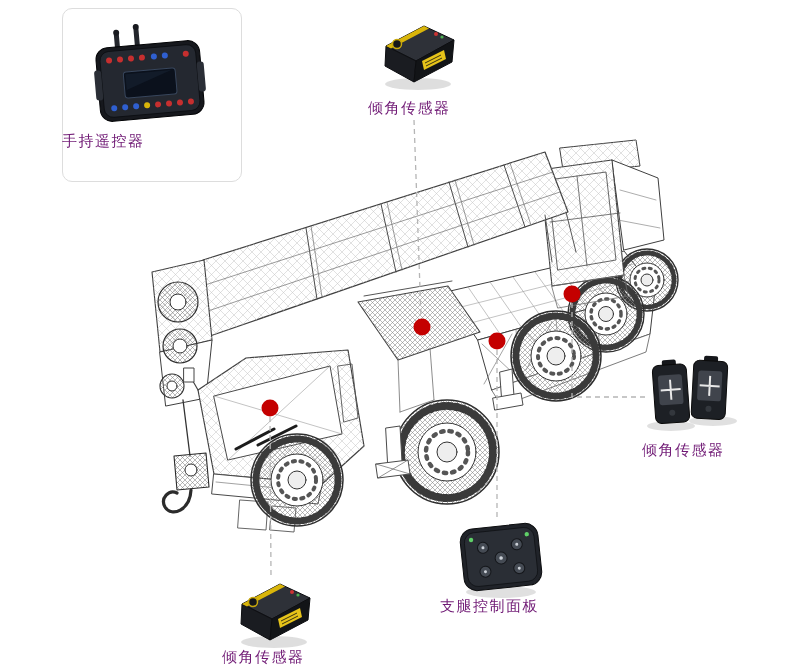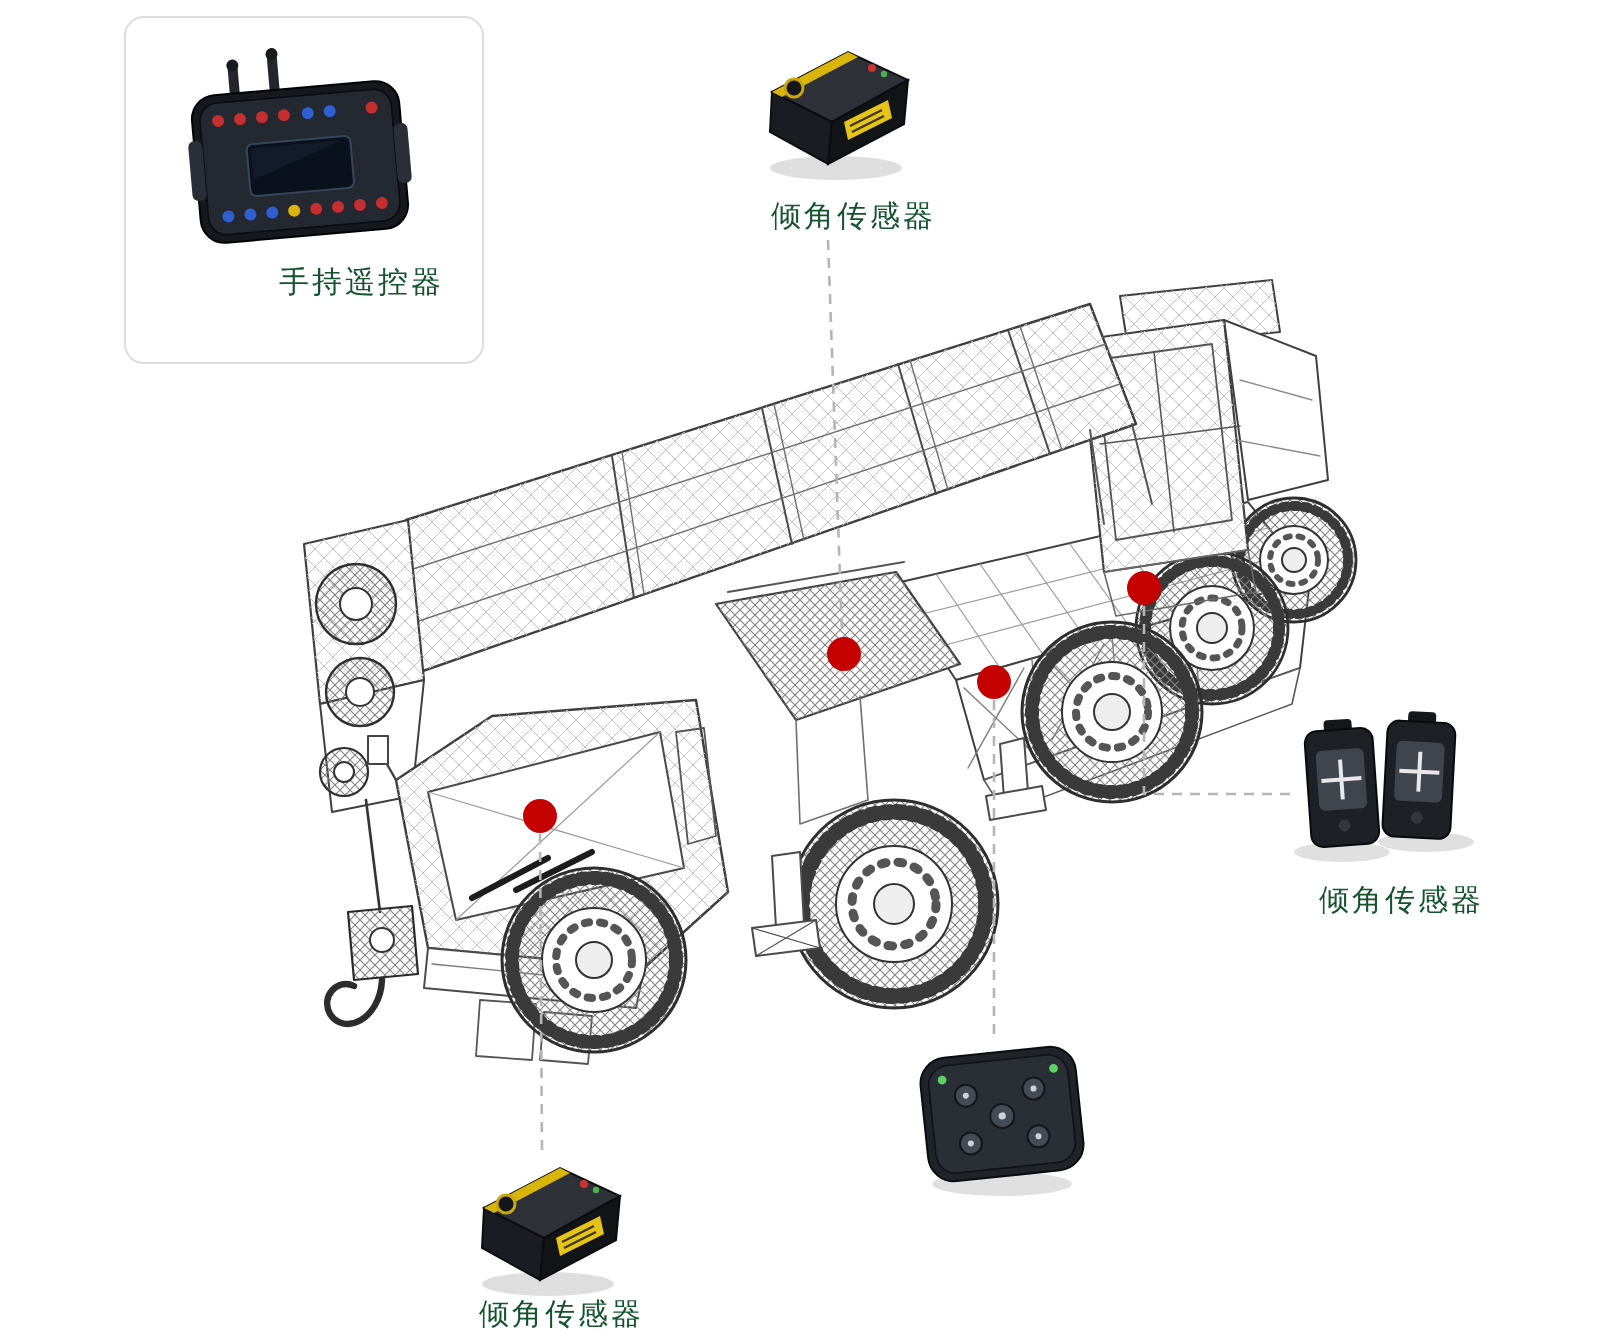--- a/index.html
+++ b/index.html
@@ -1,19 +1,19 @@
 <!DOCTYPE html>
 <html><head>
 <meta charset="utf-8">
 <style>
   html,body{margin:0;padding:0;background:#fff}
   #stage{position:relative;width:800px;height:666px;background:#fff;overflow:hidden;
          font-family:"Liberation Sans",sans-serif}
   #scene{position:absolute;left:0;top:0;display:block}
-  .label{position:absolute;text-align:right;font-size:15px;color:#14532d;letter-spacing:1.5px;white-space:nowrap}
+  .label{position:absolute;text-align:left;font-size:15px;color:#701a75;letter-spacing:1.5px;white-space:nowrap}
   .callout{position:absolute;border:1px solid #ddd;border-radius:10px;background:#fff}
 </style>
 </head>
 <body>
 
 <div id="stage">
 
   <div class="callout" style="left:62px;top:8px;width:178px;height:172px"></div>
 
   <svg id="scene" width="800" height="666" viewBox="0 0 800 666">
@@ -275,17 +275,18 @@
           <circle cx="22" cy="20" r="1.5"></circle>
             <circle cx="56" cy="20" r="1.5"></circle>
           <circle cx="22" cy="44" r="1.5"></circle>
             <circle cx="56" cy="44" r="1.5"></circle>
             <circle cx="39" cy="32" r="1.8"></circle>
         </g>
       </g>
     </g>
   </svg>
 
-  <div class="label" style="left:48px;top:132px;width:174px">手持遥控器</div>
+  <div class="label" style="left:62px;top:132px;width:174px">手持遥控器</div>
   <div class="label" style="left:368px;top:99px;width:100px">倾角传感器</div>
   <div class="label" style="left:222px;top:648px;width:100px">倾角传感器</div>
   <div class="label" style="left:642px;top:441px;width:100px">倾角传感器</div>
+  <div class="label" style="left:440px;top:597px;width:114px">支腿控制面板</div>
 </div>
 
 </body></html>

